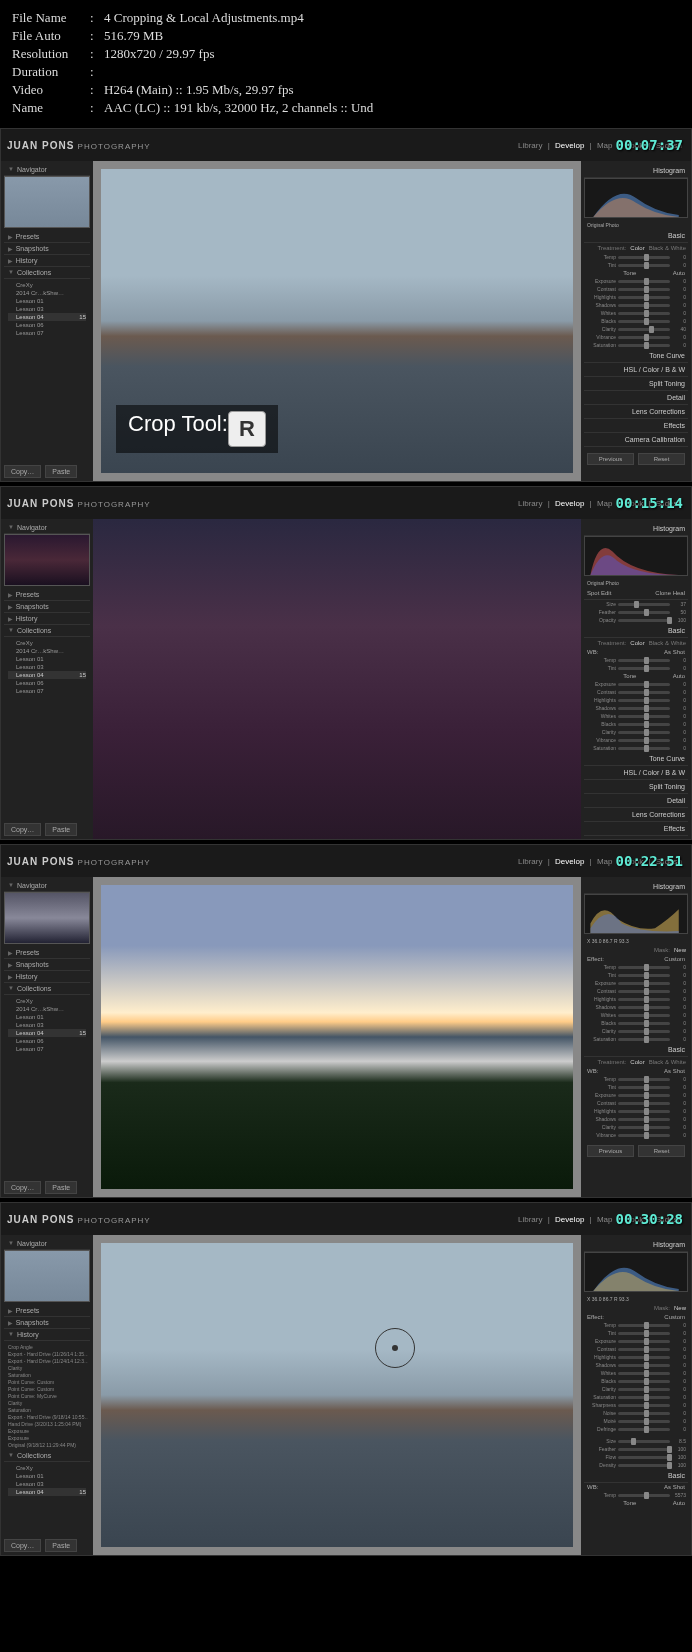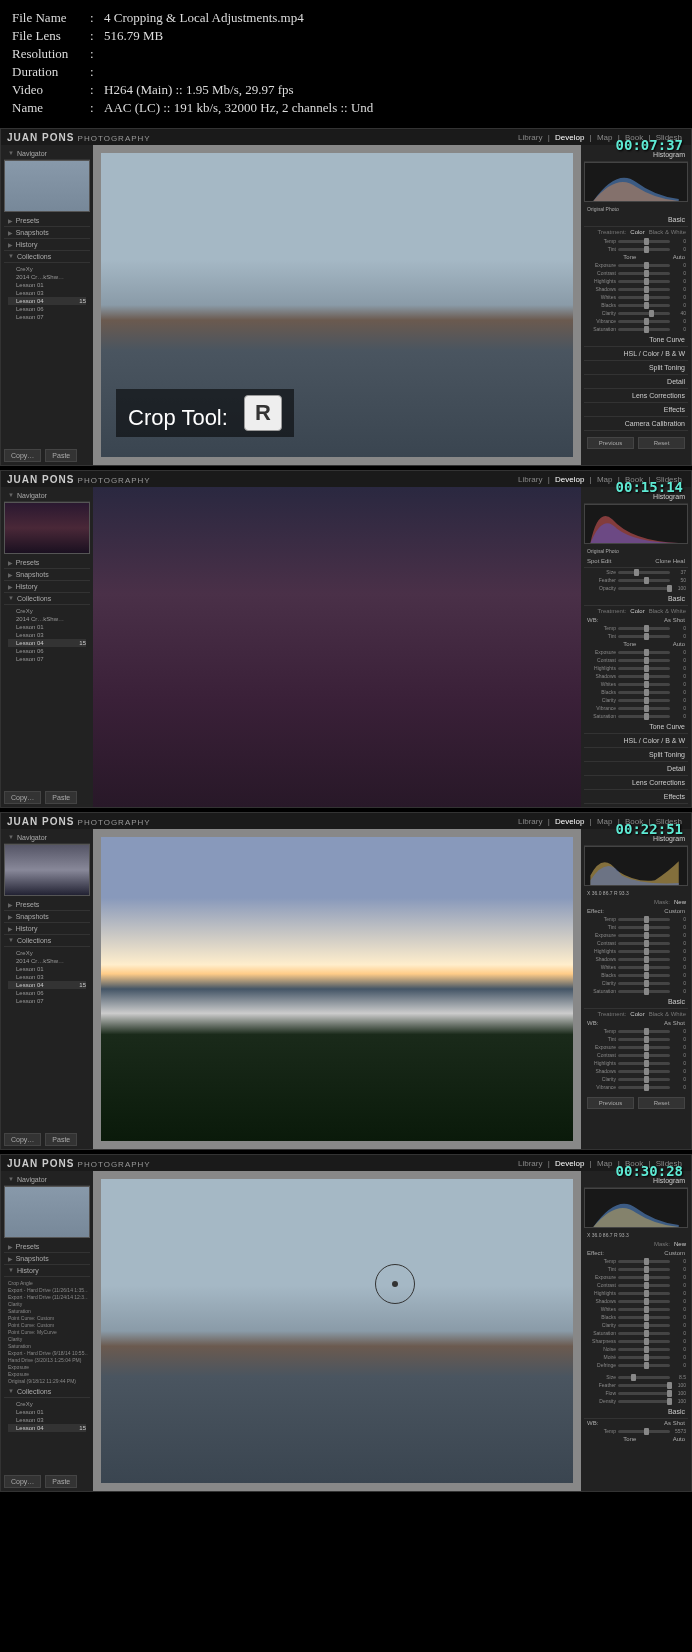--- a/index.html
+++ b/index.html
@@ -4,21 +4,21 @@
 <style>
 * { box-sizing: border-box; margin: 0; padding: 0; }
 body { background: #000; font-family: Georgia, serif; width: 692px; }
 .meta-info { padding: 10px 12px; color: #ddd; font-size: 13px; }
 .meta-row { display: flex; margin-bottom: 2px; }
 .meta-key { width: 78px; }
 .meta-sep { width: 14px; }
 .meta-val { flex: 1; }
 .frame { border: 1px solid #333; margin-bottom: 4px; background: #222; position: relative; }
 .timestamp { position: absolute; top: 8px; right: 8px; color: #5eead4; font-family: monospace; font-size: 14px; font-weight: bold; font-style: normal; z-index: 10; text-shadow: 1px 1px 2px #000; }
-.lr-header { display: flex; height: 16px; background: #1a1a1a; align-items: center; padding: 0 6px; font-style: normal; font-family: Arial; }
+.lr-header { display: flex; height: 32px; background: #1a1a1a; align-items: center; padding: 0 6px; font-style: normal; font-family: Arial; }
 .logo { font-size: 8px; color: #999; letter-spacing: 1px; }
 .logo b { font-size: 10px; color: #ccc; }
 .nav-tabs { margin-left: auto; font-size: 8px; color: #888; }
 .nav-tabs span { margin: 0 3px; }
 .nav-tabs .active { color: #fff; }
 .lr-body { display: flex; height: 320px; background: #333; }
 .left-panel { width: 92px; background: #222; font-size: 7px; color: #aaa; font-style: normal; font-family: Arial; padding: 3px; }
 .nav-thumb { width: 86px; height: 52px; border: 1px solid #555; margin-bottom: 3px; background: linear-gradient(#8899aa, #778899); }
 .nav-thumb.sunset { background: linear-gradient(#2a1830, #4a2838, #1a1020); }
 .nav-thumb.sunrise { background: linear-gradient(#556, #889, #223); }
@@ -27,21 +27,21 @@
 .lp-tree { padding: 2px 4px; font-size: 6px; }
 .lp-tree-item { padding: 1px 0 1px 8px; color: #999; }
 .lp-tree-item.sel { background: #333; color: #ccc; }
 .lp-footer { position: absolute; bottom: 3px; left: 3px; display: flex; gap: 4px; }
 .lp-btn { font-size: 7px; background: #333; color: #aaa; padding: 2px 6px; border: 1px solid #444; }
 .center { flex: 1; background: #888; display: flex; align-items: center; justify-content: center; padding: 8px; position: relative; }
 .photo { width: 100%; height: 100%; position: relative; }
 .photo-lighthouse { background: linear-gradient(#a5b8c5 35%, #8a9ba8 50%, #6b5a4f 55%, #4a5560 65%, #3a4550 100%); }
 .photo-sunset-sky { background: linear-gradient(#2a2840, #4a3048, #3a2038, #281828); }
 .photo-sunrise-mtn { background: linear-gradient(#8899bb 20%, #ffeecc 42%, #ffcc88 45%, #445566 50%, #cccccc 58%, #1a2a1a 65%, #0a1a0a 100%); }
-.crop-overlay { position: absolute; bottom: 20px; left: 15px; background: rgba(0,0,0,0.55); color: #fff; font-size: 22px; padding: 6px 12px; font-style: normal; font-family: Arial; display: flex; align-items: flex-end; gap: 16px; }
+.crop-overlay { position: absolute; bottom: 20px; left: 15px; background: rgba(0,0,0,0.55); color: #fff; font-size: 22px; padding: 6px 12px; font-style: normal; font-family: Arial; display: flex; align-items: flex-start; gap: 0; }
 .key-badge { background: #eee; color: #333; padding: 4px 10px; border-radius: 4px; font-weight: bold; border: 1px solid #999; }
 .radial-cursor { position: absolute; top: 28%; left: 58%; width: 40px; height: 40px; border: 1px solid #333; border-radius: 50%; }
 .radial-cursor::after { content: ''; position: absolute; top: 50%; left: 50%; width: 6px; height: 6px; background: #333; border-radius: 50%; transform: translate(-50%,-50%); }
 .right-panel { width: 110px; background: #222; font-size: 6px; color: #aaa; font-style: normal; font-family: Arial; padding: 3px; overflow: hidden; }
 .histogram { width: 104px; height: 40px; border: 1px solid #444; background: #181818; margin-bottom: 3px; position: relative; overflow: hidden; }
 .histo-curve { position: absolute; bottom: 0; width: 100%; height: 100%; }
 .rp-row { display: flex; justify-content: space-between; padding: 1px 3px; align-items: center; }
 .rp-section-hdr { text-align: right; padding: 3px; border-bottom: 1px solid #333; color: #ccc; font-size: 7px; }
 .slider-row { display: flex; align-items: center; padding: 1px 2px; gap: 2px; }
 .slider-lbl { width: 30px; font-size: 5px; text-align: right; color: #888; }
@@ -59,27 +59,28 @@
 </head>
 <body>
 
 <div class="meta-info">
   <div class="meta-row">
       <span class="meta-key">File Name</span>
       <span class="meta-sep">:</span>
       <span class="meta-val">4 Cropping &amp; Local Adjustments.mp4</span>
     </div>
   <div class="meta-row">
-      <span class="meta-key">File Lens</span>
+      <span class="meta-key">File Auto</span>
       <span class="meta-sep">:</span>
       <span class="meta-val">516.79 MB</span>
     </div>
   <div class="meta-row">
       <span class="meta-key">Resolution</span>
       <span class="meta-sep">:</span>
+      <span class="meta-val">1280x720 / 29.97 fps</span>
     </div>
   <div class="meta-row">
       <span class="meta-key">Duration</span>
       <span class="meta-sep">:</span>
     </div>
   <div class="meta-row">
       <span class="meta-key">Video</span>
       <span class="meta-sep">:</span>
       <span class="meta-val">H264 (Main) :: 1.95 Mb/s, 29.97 fps</span>
     </div>

